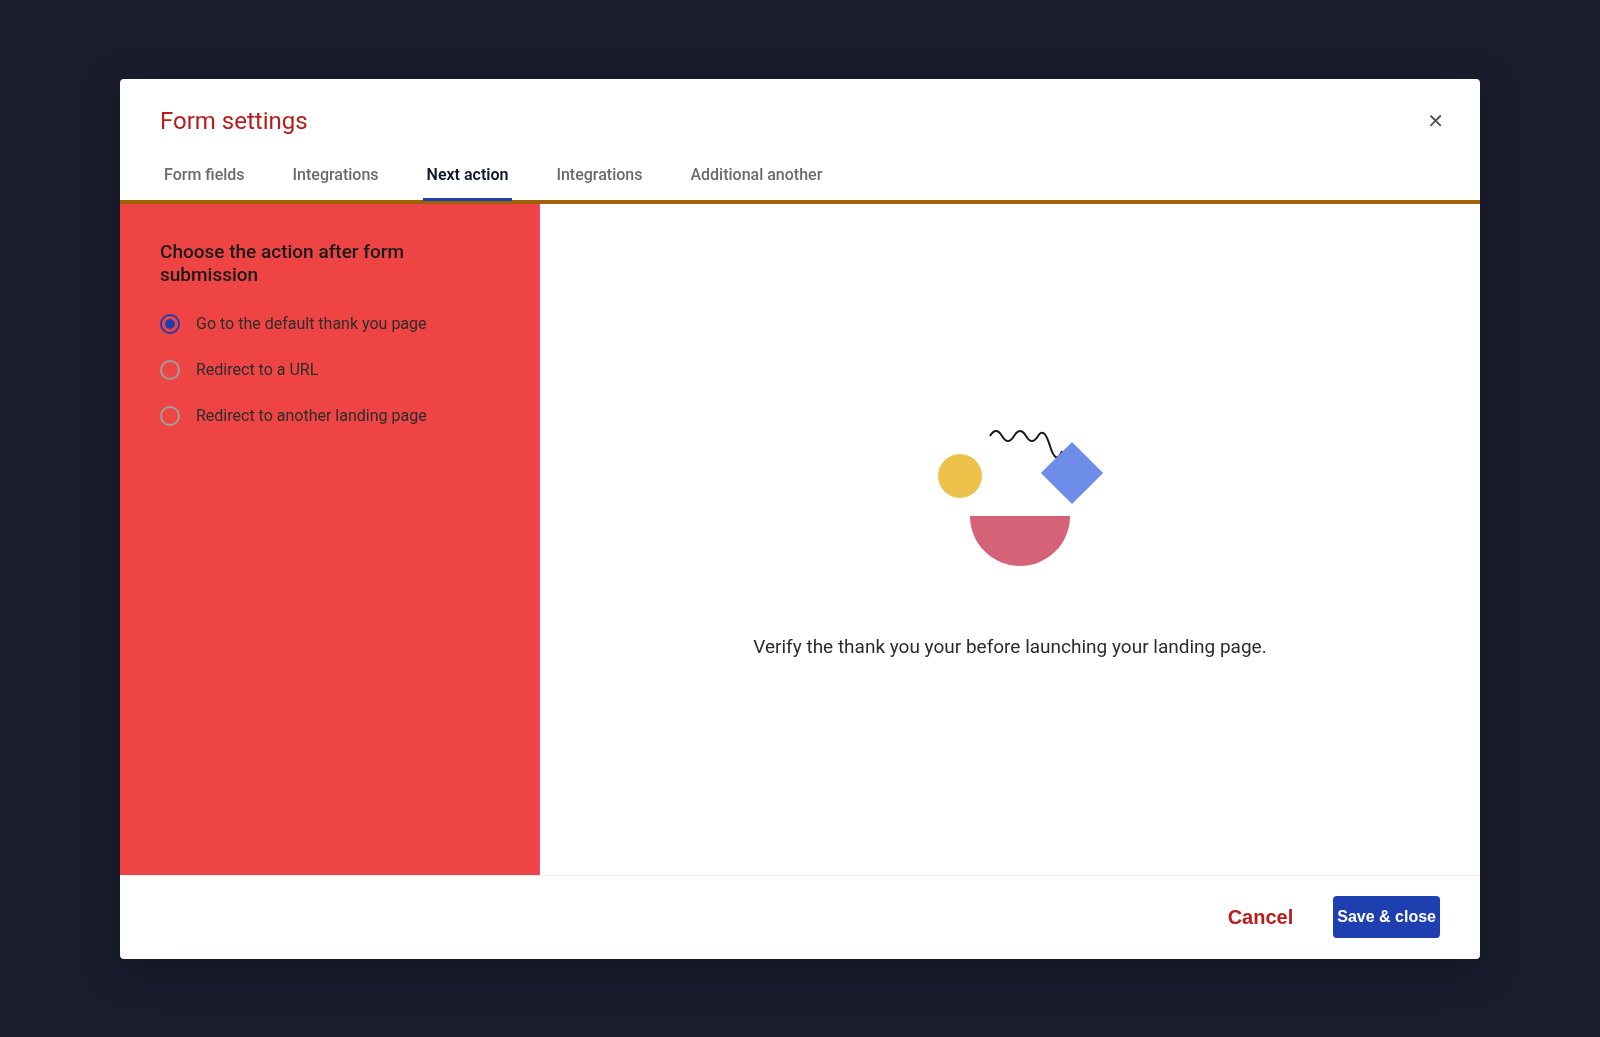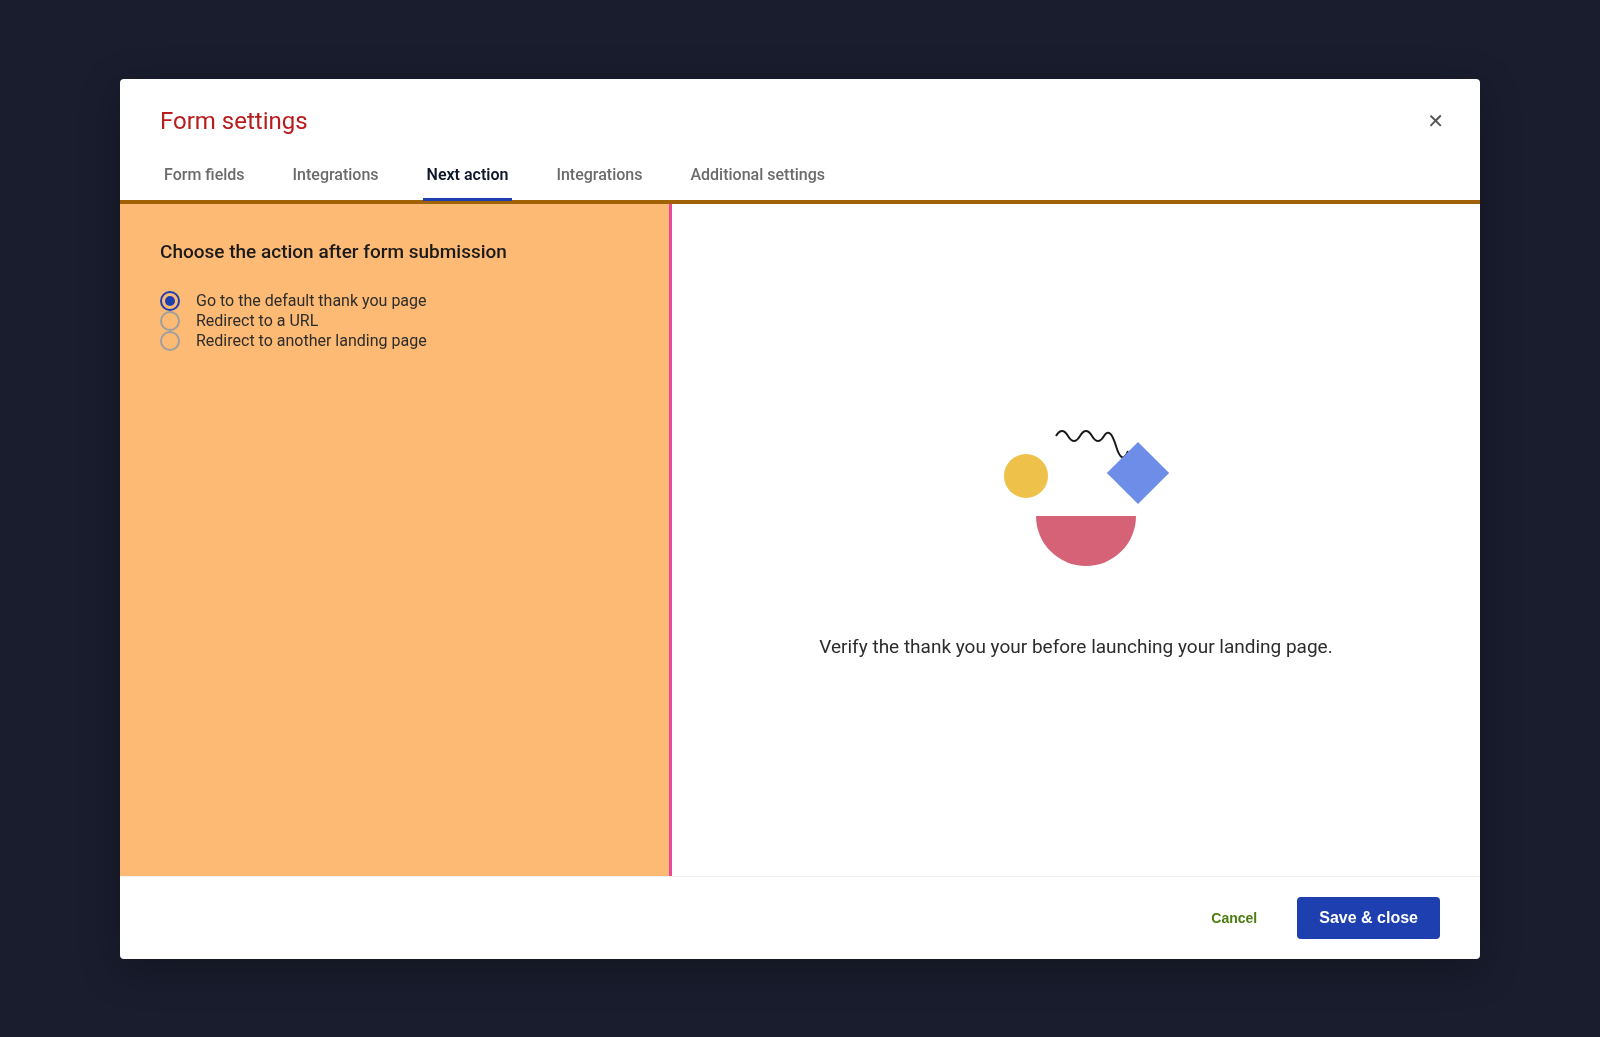--- a/index.html
+++ b/index.html
@@ -65,34 +65,35 @@
       color: #0f172a;
       border-bottom-color: #1e40af;
       font-weight: 600;
     }
     .content {
       flex: 1;
       display: flex;
       overflow: hidden;
     }
     .sidebar {
-      width: 552px;
-      background: #fdba74;
-      border-right: 3px solid #ec4899;
+      width: 420px;
+      background: #ef4444;
+      border-right: 1px solid #ec4899;
       padding: 36px 40px;
     }
     .sidebar-heading {
       font-size: 19px;
       font-weight: 500;
       color: #1a1a1a;
       margin-bottom: 28px;
     }
     .radio-group {
       display: flex;
       flex-direction: column;
+      gap: 26px;
     }
     .radio-item {
       display: flex;
       align-items: center;
       gap: 16px;
       cursor: pointer;
     }
     .radio {
       width: 20px;
       height: 20px;
@@ -137,55 +138,55 @@
       display: flex;
       justify-content: flex-end;
       align-items: center;
       gap: 32px;
       padding: 20px 40px;
       border-top: 1px solid #f0f0f0;
     }
     .btn-cancel {
       background: none;
       border: none;
-      color: #4d7c0f;
-      font-size: 14px;
+      color: #b91c1c;
+      font-size: 20px;
       font-weight: 600;
       cursor: pointer;
       padding: 10px 8px;
     }
     .btn-primary {
       background: #1e3faf;
       border: none;
       color: #ffffff;
       font-size: 16px;
       font-weight: 600;
       cursor: pointer;
-      padding: 12px 22px;
+      padding: 12px 4px;
       border-radius: 4px;
     }
   </style>
 </head>
 <body>
 
 <div class="modal">
   <button class="close-btn">
     <span>✕</span>
   </button>
 
   <div class="modal-header">
     <h1 class="modal-title">Form settings</h1>
   </div>
 
   <div class="tabs">
     <div class="tab">Form fields</div>
     <div class="tab">Integrations</div>
     <div class="tab active">Next action</div>
     <div class="tab">Integrations</div>
-    <div class="tab">Additional settings</div>
+    <div class="tab">Additional another</div>
   </div>
 
   <div class="content">
     <div class="sidebar">
       <h2 class="sidebar-heading">Choose the action after form submission</h2>
       <div class="radio-group">
         <label class="radio-item">
           <span class="radio selected"></span>
           <span class="radio-label">Go to the default thank you page</span>
         </label>

